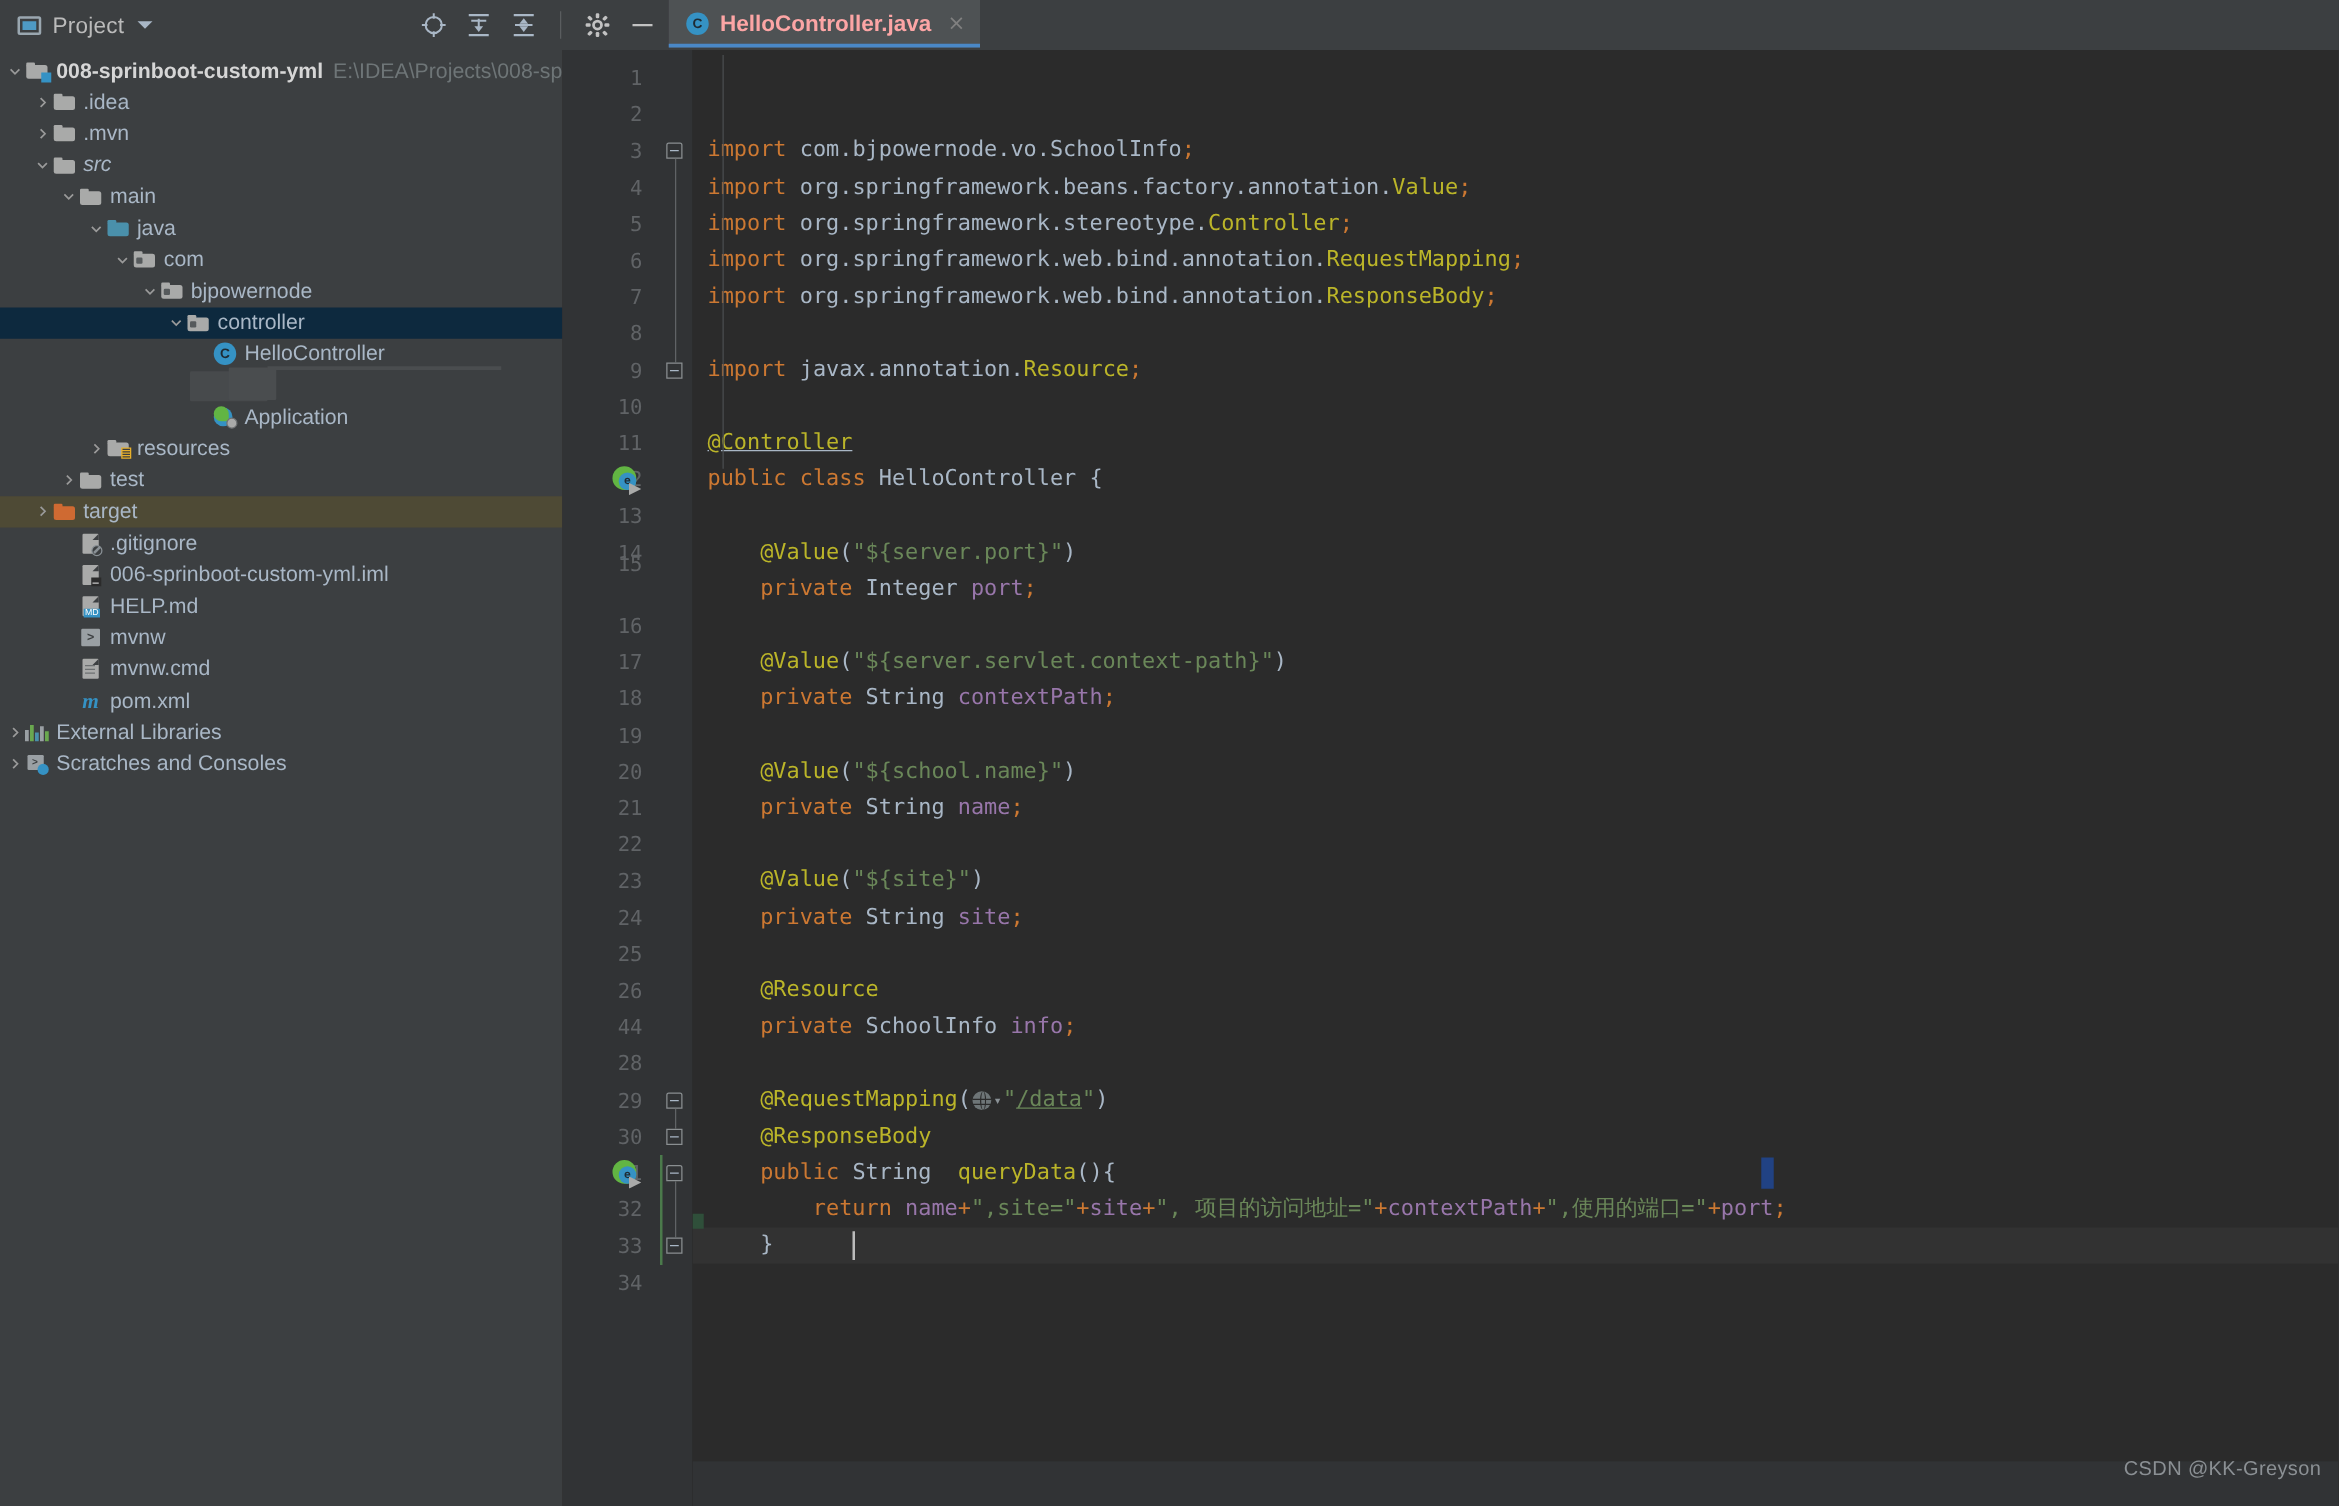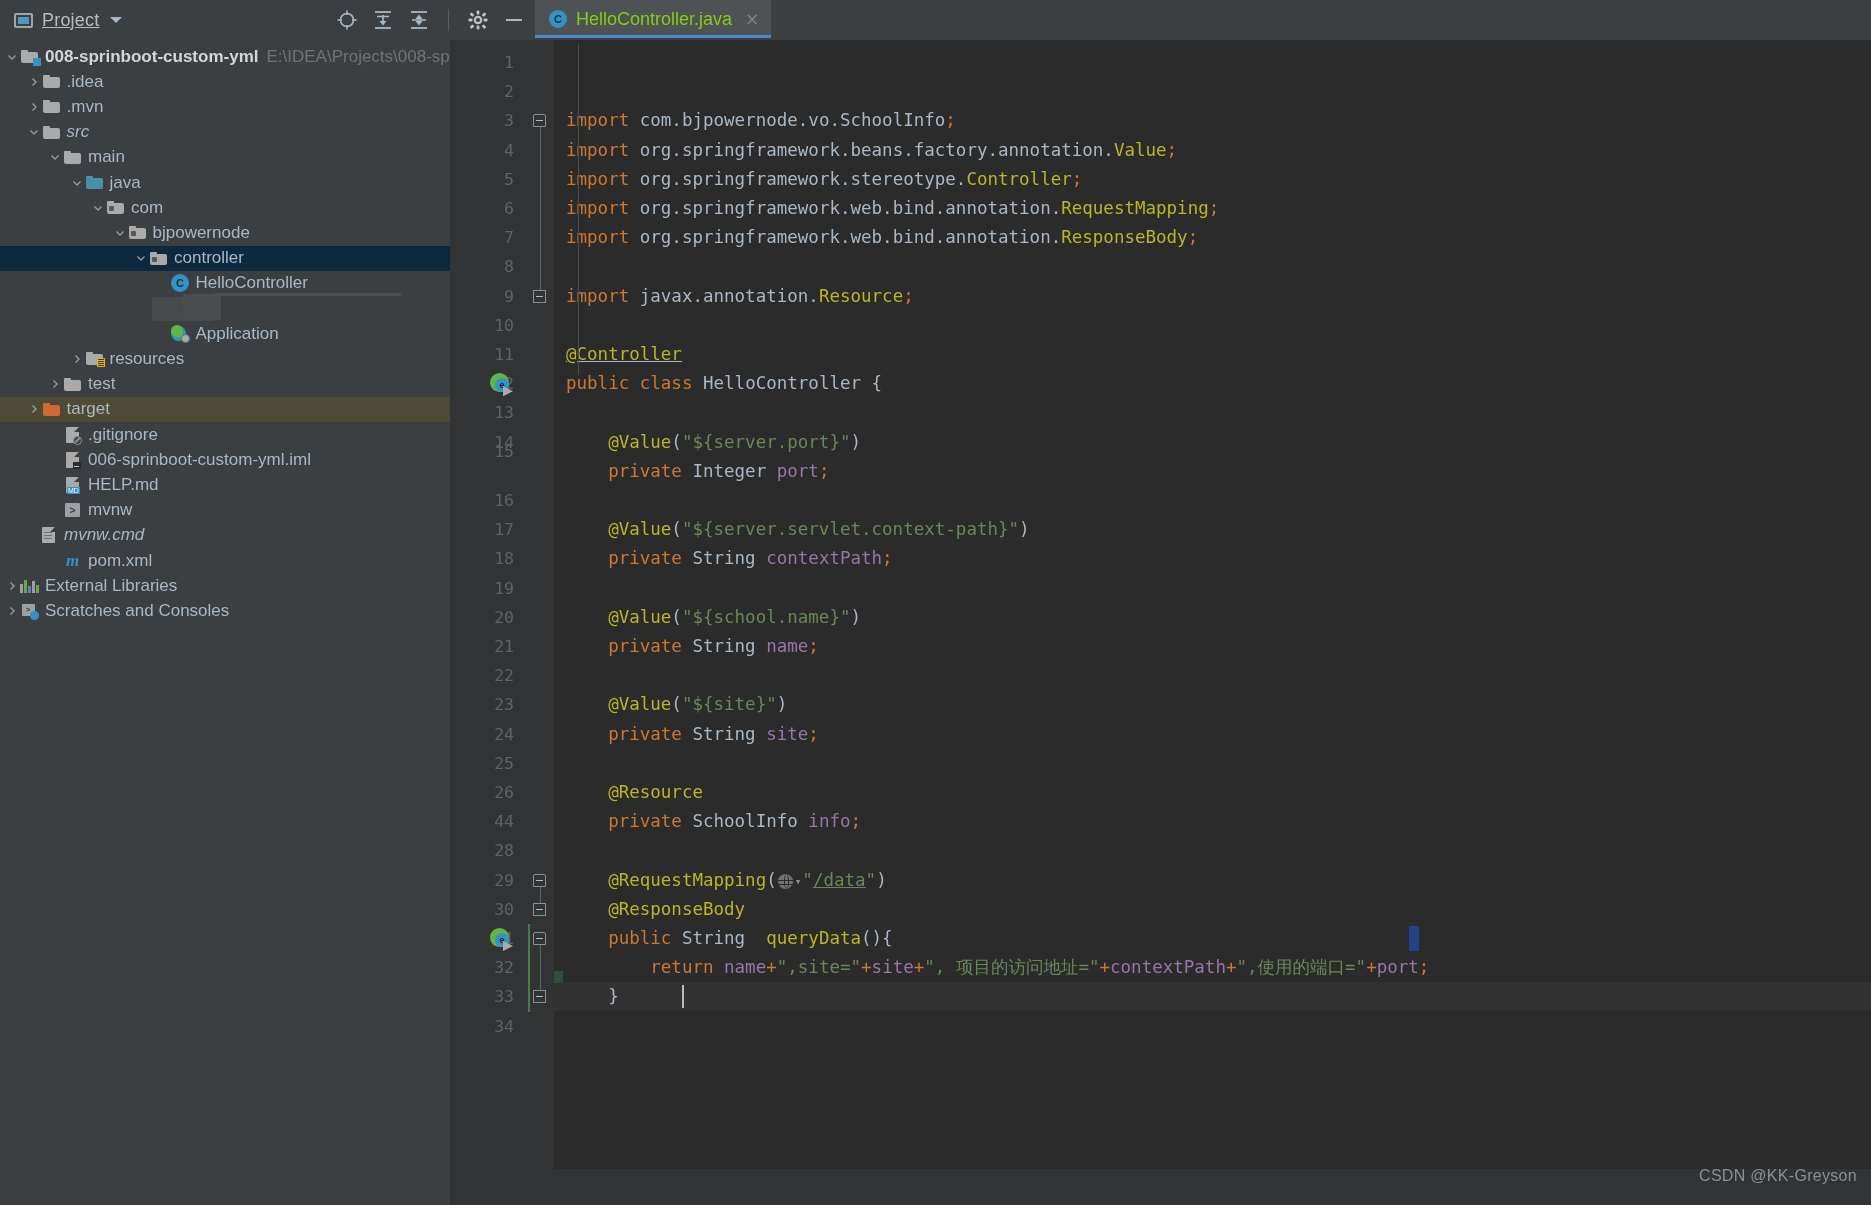--- a/index.html
+++ b/index.html
@@ -10,21 +10,21 @@
   }
   .ide{position:relative;width:1871px;height:1205px;display:flex;flex-direction:column;background:#3c3f41;}
 
   
   .toprow{display:flex;height:40px;flex:0 0 40px;background:#3c3f41;}
 
   .tw-header{
     width:535px;flex:0 0 535px;display:flex;align-items:center;
     padding:0 10px 0 14px;box-sizing:border-box;background:#3c3f41;
   }
-  .tw-title{color:#bbbbbb;font-size:18px;letter-spacing:.2px;text-decoration:underline;}
+  .tw-title{color:#bbbbbb;font-size:18px;letter-spacing:.2px;}
   .tw-caret{
     width:0;height:0;border-left:6px solid transparent;border-right:6px solid transparent;
     border-top:6px solid #a9b7c6;margin-left:11px;
   }
   .tw-spacer{flex:1;}
   .tw-icons{display:flex;align-items:center;gap:14px;}
   .tw-icon{width:22px;height:22px;display:block;}
   .tw-divider{width:1px;height:22px;background:#5a5d5f;margin:0 4px;}
 
   .proj-icon{
@@ -36,21 +36,21 @@
 
   
   .tabstrip{flex:1;display:flex;align-items:flex-start;background:#3c3f41;height:40px;position:relative;}
   .tab{
     display:flex;align-items:center;height:38px;box-sizing:border-box;
     padding:0 12px 0 14px;background:#4e5254;position:relative;
   }
   .tab.active::after{
     content:"";position:absolute;left:0;right:0;bottom:0;height:3px;background:#4a88c7;
   }
-  .tab-label{color:#84cc16;font-size:18px;margin-left:9px;}
+  .tab-label{color:#fca5a5;font-size:18px;margin-left:9px;font-weight:bold;}
   .tab-close{
     margin-left:13px;color:#808080;font-size:17px;line-height:1;
     font-family:"DejaVu Sans",sans-serif;
   }
   .cls-badge{
     width:18px;height:18px;border-radius:50%;background:#3592c4;
     display:inline-flex;align-items:center;justify-content:center;
     color:#1f2b33;font-size:11px;font-weight:bold;flex:0 0 auto;
   }
 
@@ -491,21 +491,21 @@
           </span>
           <span class="lbl">HELP.md</span>
         </div>
         <div class="row" style="position: absolute; left: 0px; right: 0px; top: 457.6px; padding-left: 47px;">
           <span class="arrow"></span>
           <span class="ico">
             <span class="sh">&gt;</span>
           </span>
           <span class="lbl">mvnw</span>
         </div>
-        <div class="row" style="position: absolute; left: 0px; right: 0px; top: 482.8px; padding-left: 23px; font-style: italic;">
+        <div class="row" style="position: absolute; left: 0px; right: 0px; top: 482.8px; padding-left: 47px;">
           <span class="arrow"></span>
           <span class="ico">
             <span class="file lines"></span>
           </span>
           <span class="lbl">mvnw.cmd</span>
         </div>
         <div class="row" style="position: absolute; left: 0px; right: 0px; top: 508px; padding-left: 47px;">
           <span class="arrow"></span>
           <span class="ico">
             <span class="mvn">m</span>

